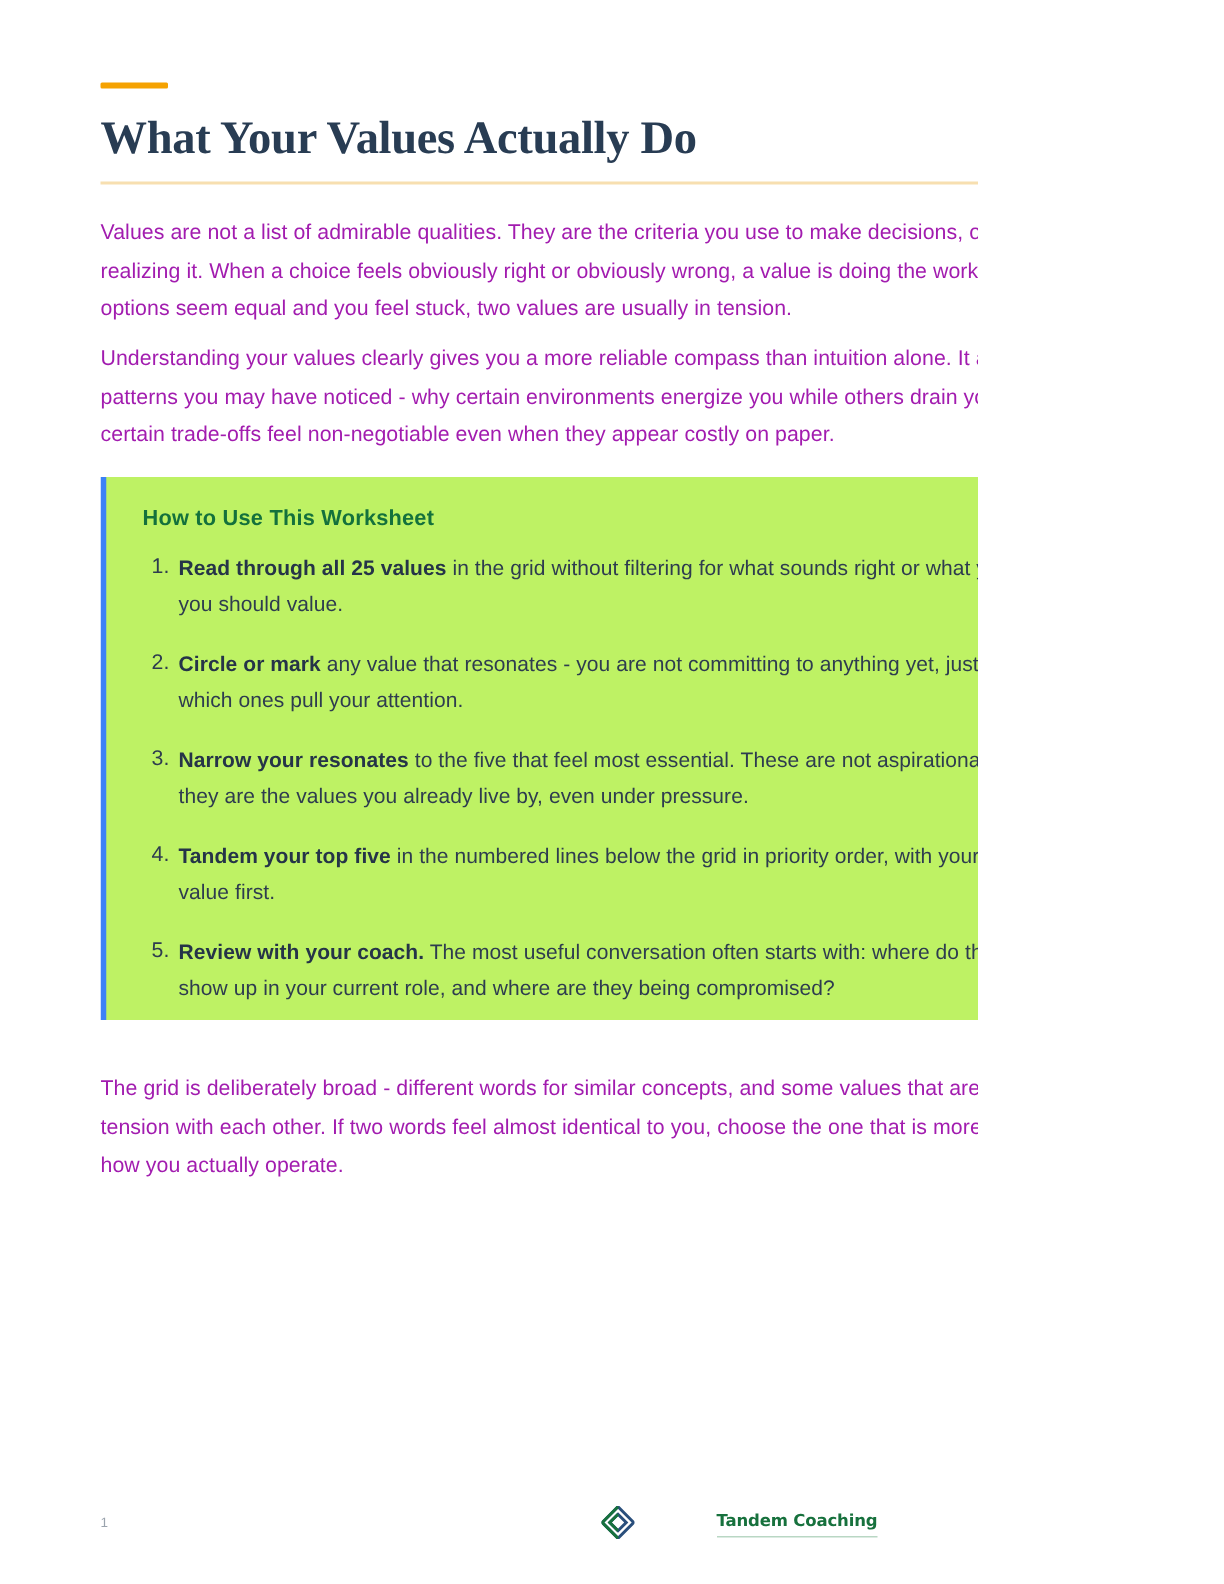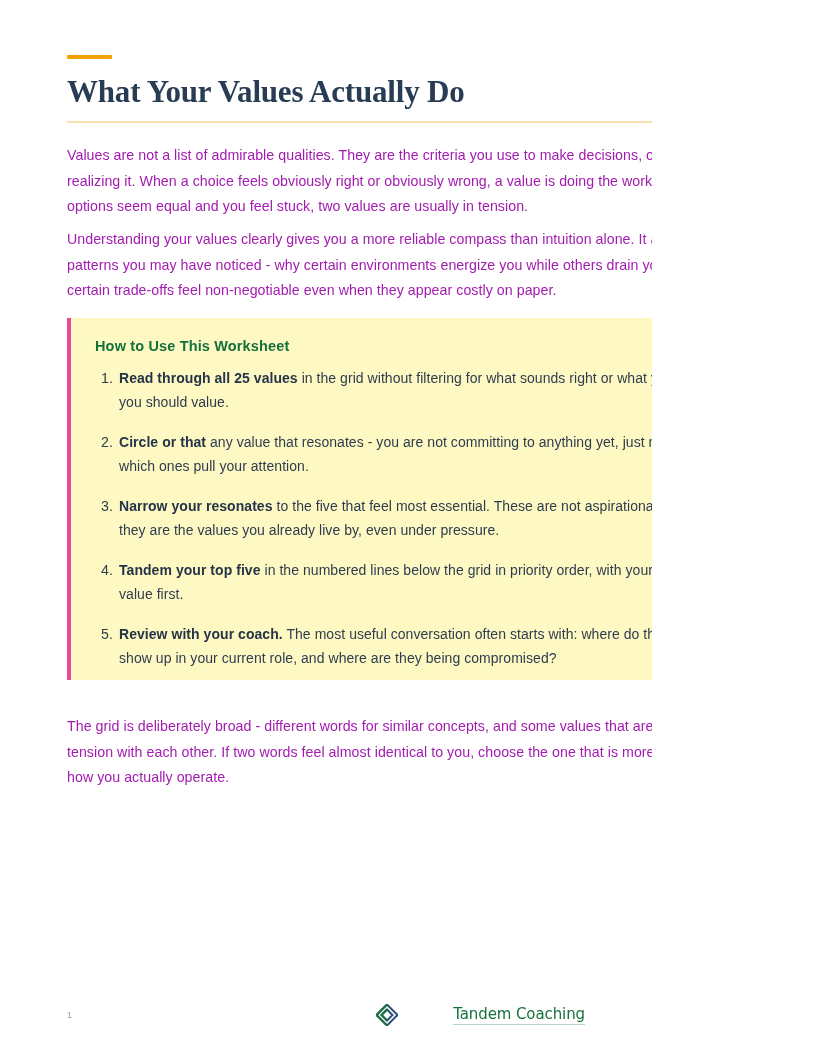--- a/index.html
+++ b/index.html
@@ -73,22 +73,22 @@
   .para-3 { top: 714px; }
 
   
   .callout {
     position: absolute;
     left: 67px;
     top: 318px;
     width: 682px;
     height: 362px;
     box-sizing: border-box;
-    background: #fef9c3;
-    border-left: 4px solid #ec4899;
+    background: #bef264;
+    border-left: 4px solid #3b82f6;
     border-radius: 0 8px 8px 0;
   }
 
   .callout-title {
     position: absolute;
     left: 24px;
     top: 18px;
     margin: 0;
     font-size: 14.5px;
     font-weight: 700;
@@ -158,22 +158,22 @@
   }
 
   .logo-mark {
     width: 22px;
     height: 22px;
     display: block;
   }
 
   .logo-wordmark {
     font-family: "DejaVu Sans", sans-serif;
-    font-size: 15px;
-    font-weight: 400;
+    font-size: 11px;
+    font-weight: 700;
     color: #17713d;
     letter-spacing: -0.1px;
     line-height: 18px;
     border-bottom: 1.5px solid #b9d7c4;
     padding-bottom: 1px;
     margin-left: 48px;
   }
 </style>
 </head>
 <body>
@@ -190,21 +190,21 @@
 
   <p class="para para-2">Understanding your values clearly gives you a more reliable compass than intuition alone. It also explains patterns you may have noticed - why certain environments energize you while others drain you, or why certain trade-offs feel non-negotiable even when they appear costly on paper.</p>
 
   <section class="callout">
     <h2 class="callout-title">How to Use This Worksheet</h2>
     <ol class="callout-list">
       <li>
         <strong class="b">Read through all 25 values</strong><span> in the grid without filtering for what sounds right or what you think you should value.</span>
       </li>
       <li>
-        <strong class="b">Circle or that</strong><span> any value that resonates - you are not committing to anything yet, just noting which ones pull your attention.</span>
+        <strong class="b">Circle or mark</strong><span> any value that resonates - you are not committing to anything yet, just noting which ones pull your attention.</span>
       </li>
       <li>
         <strong class="b">Narrow your resonates</strong><span> to the five that feel most essential. These are not aspirational qualities; they are the values you already live by, even under pressure.</span>
       </li>
       <li>
         <strong class="b">Tandem your top five</strong><span> in the numbered lines below the grid in priority order, with your highest value first.</span>
       </li>
       <li>
         <strong class="b">Review with your coach.</strong><span> The most useful conversation often starts with: where do these values show up in your current role, and where are they being compromised?</span>
       </li>

